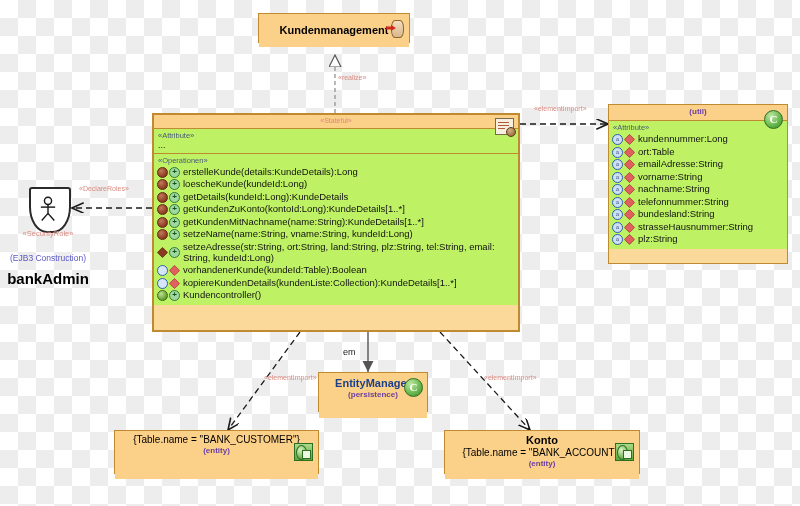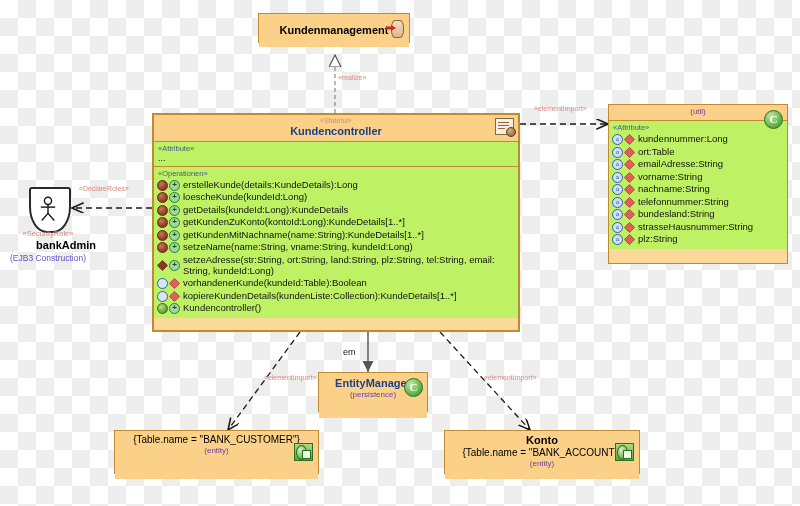--- a/index.html
+++ b/index.html
@@ -49,20 +49,21 @@
     font-weight:bold;
     font-size:11px;
     line-height:13px;
     display:block;
   }
   .csub{
     color:#6a3fa0;
     font-size:8px;
     line-height:10px;
     display:block;
+    font-weight:bold;
   }
   .ctab{
     color:#000;
     font-size:10px;
     line-height:12px;
     display:block;
   }
   .compart{
     background:#bef264;
     border-bottom:1px solid #c08a31;
@@ -185,22 +186,23 @@
     border:2px solid #2a2a2a;
     border-radius:3px 3px 18px 18px/3px 3px 26px 26px;
   }
   .edge-label{
     position:absolute;color:#d9897f;font-size:7px;line-height:8px;white-space:nowrap;
   }
   .plain-label{
     position:absolute;color:#222;font-size:9px;line-height:10px;white-space:nowrap;
   }
   .actor-name{
-    position:absolute;text-align:right;font-weight:bold;font-size:11px;color:#000;
+    position:absolute;text-align:center;font-weight:bold;font-size:15px;color:#000;
     white-space:nowrap;
+    margin-top:31px;
   }
   .actor-sub{
     position:absolute;text-align:center;font-size:8.5px;color:#5a57c8;white-space:nowrap;
   }
   .actor-stereo{
     position:absolute;text-align:center;font-size:7.5px;color:#d9897f;white-space:nowrap;
   }
 </style>
 </head>
 <body>
@@ -254,21 +256,20 @@
       <span class="ico-export" style="right:5px;top:6px;">
         <span class="cyl"></span>
           <span class="arr"></span>
       </span>
     </div>
   </div>
 
   <div class="uml" style="left:152px;top:113px;width:368px;height:219px;border-width:2px;">
     <div class="uml-head">
       <span class="stereo">«Stateful»</span>
-      <span class="cname">Kundencontroller</span>
       <span class="ico-note" style="right:4px;top:3px;">
         <i style="top:3px;width:11px;"></i>
           <i style="top:6px;width:11px;"></i>
           <i style="top:9px;width:7px;"></i>
         <b></b>
       </span>
     </div>
 
     <div class="compart">
       <div class="compart-label">«Attribute»</div>

